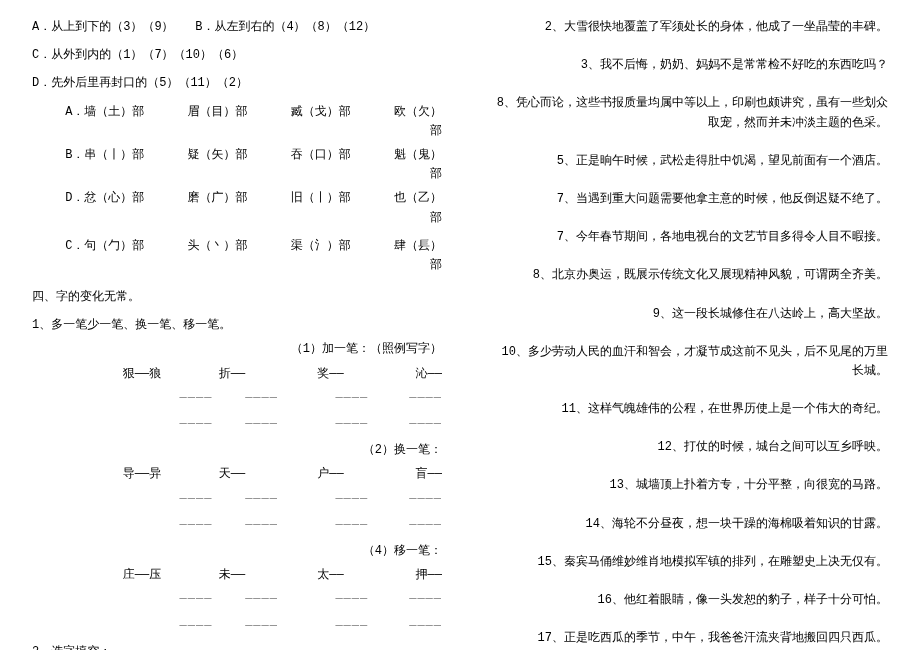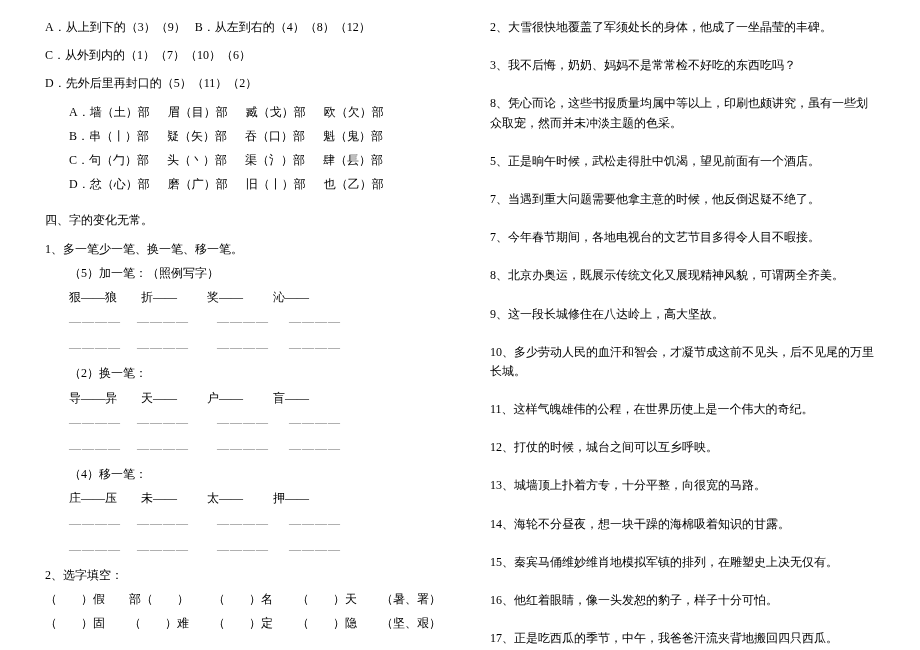--- a/index.html
+++ b/index.html
@@ -7,45 +7,46 @@
       width: 920px;
       height: 650px;
       background: #fff;
       font-family: "SimSun", "宋体", serif;
       font-size: 12px;
       color: #000;
       display: flex;
     }
     .column {
       width: 50%;
-      padding: 18px 45px;
+      padding: 18px 32px;
+      font-family: Liberation Mono, monospace;
     }
     .left-col { padding-right: 18px; }
-    .right-col { padding-left: 30px; }
+    .right-col { padding-left: 30px; text-align: right; }
     .line { margin-bottom: 9px; line-height: 1.6; white-space: pre-wrap; }
-    .indent { padding-left: 24px; }
+    .indent { padding-left: 24px; text-align: right; }
     .tight { margin-bottom: 5px; }
     .blankrow { margin-bottom: 7px; color: #888; letter-spacing: 1px; }
     .right-col .line { margin-bottom: 19px; }
   </style>
 </head>
 <body>
 
 <div class="column left-col">
   <div class="line">A．从上到下的（3）（9）   B．从左到右的（4）（8）（12）</div>
   <div class="line">C．从外到内的（1）（7）（10）（6）</div>
   <div class="line">D．先外后里再封口的（5）（11）（2）</div>
   <div class="line indent tight">A．墙（土）部      眉（目）部      臧（戈）部      欧（欠）部</div>
   <div class="line indent tight">B．串（丨）部      疑（矢）部      吞（口）部      魁（鬼）部</div>
+  <div class="line indent">D．忿（心）部      磨（广）部      旧（丨）部      也（乙）部</div>
   <div class="line indent tight">C．句（勹）部      头（丶）部      渠（氵）部      肆（镸）部</div>
-  <div class="line indent">D．忿（心）部      磨（广）部      旧（丨）部      也（乙）部</div>
   <div style="height:8px"></div>
   <div class="line">四、字的变化无常。</div>
   <div class="line tight">1、多一笔少一笔、换一笔、移一笔。</div>
-  <div class="line indent tight">（5）加一笔：（照例写字）</div>
+  <div class="line indent tight">（1）加一笔：（照例写字）</div>
   <div class="line indent tight">狠——狼        折——          奖——          沁——</div>
   <div class="line indent blankrow">————    ————       ————     ————</div>
   <div class="line indent blankrow">————    ————       ————     ————</div>
   <div class="line indent tight">（2）换一笔：</div>
   <div class="line indent tight">导——异        天——          户——          盲——</div>
   <div class="line indent blankrow">————    ————       ————     ————</div>
   <div class="line indent blankrow">————    ————       ————     ————</div>
   <div class="line indent tight">（4）移一笔：</div>
   <div class="line indent tight">庄——压        未——          太——          押——</div>
   <div class="line indent blankrow">————    ————       ————     ————</div>

